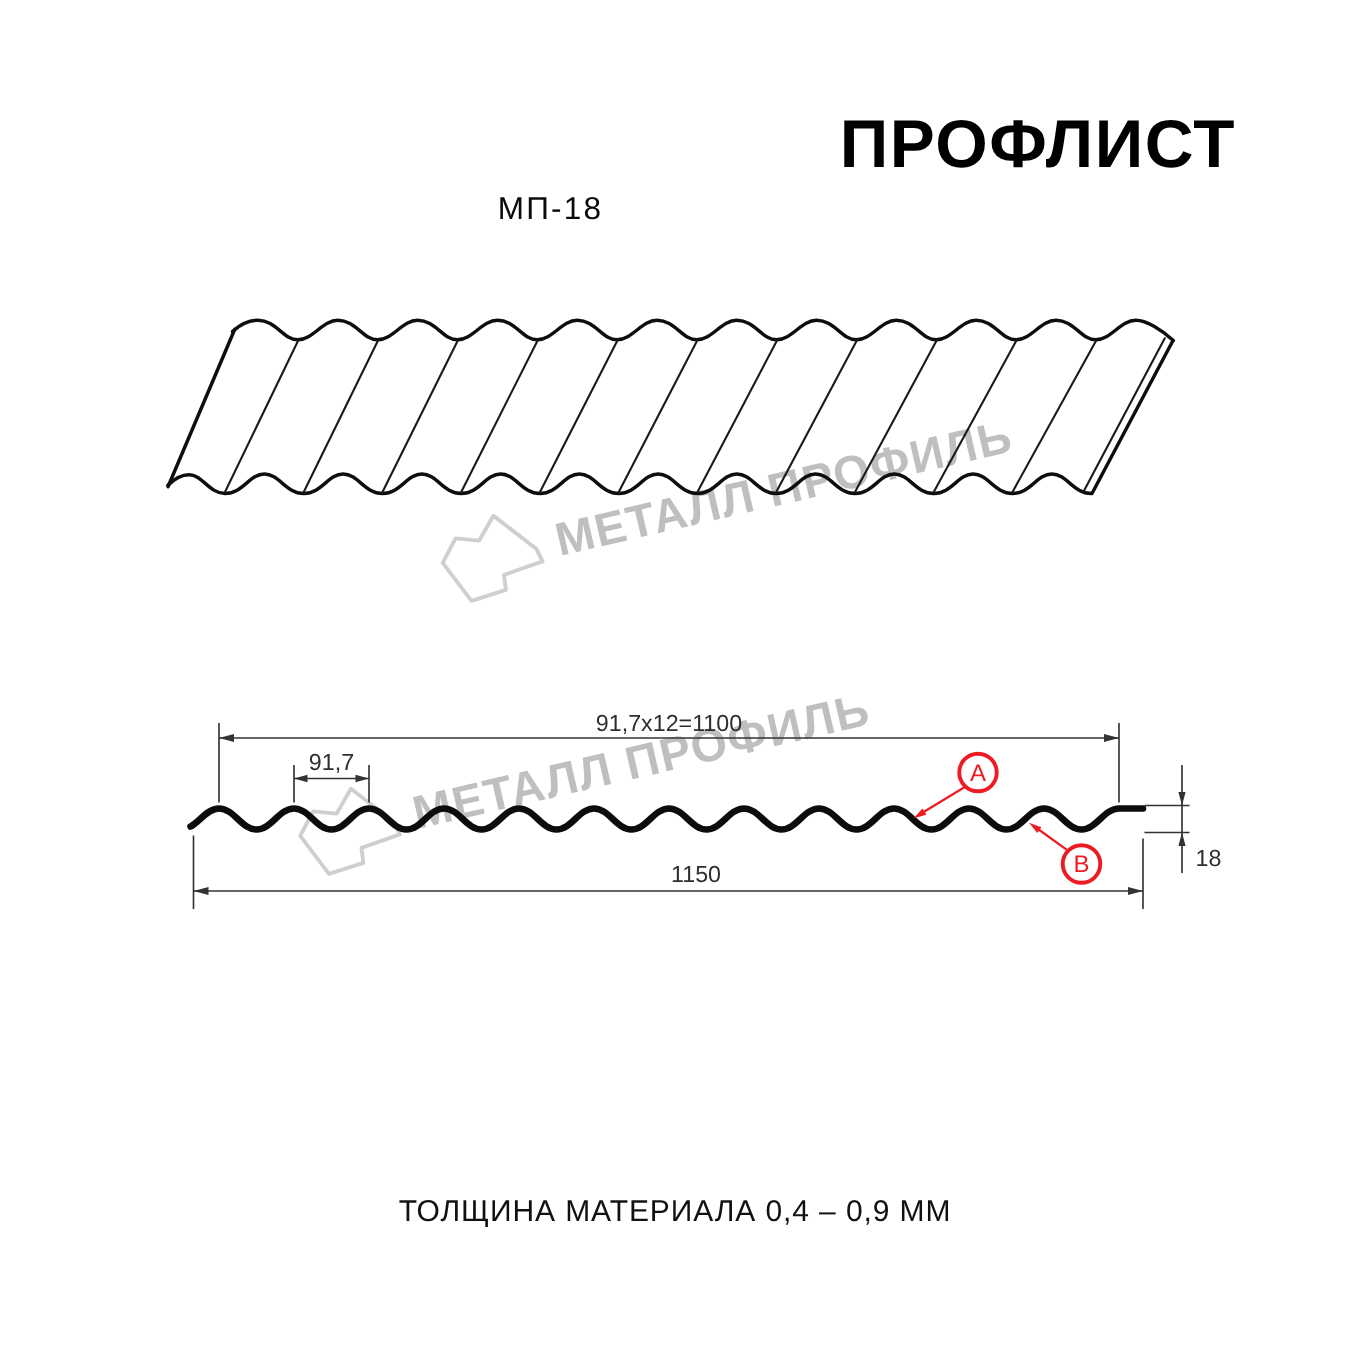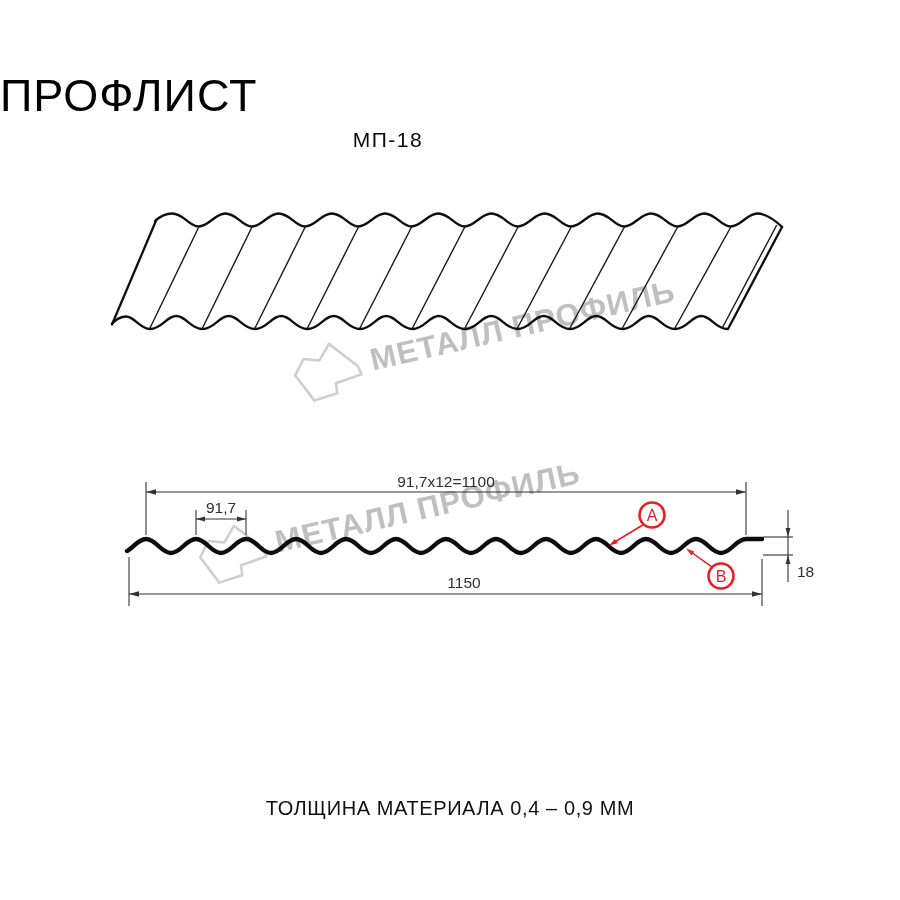--- a/index.html
+++ b/index.html
@@ -1,24 +1,24 @@
 <!DOCTYPE html>
 <html style="--red: #ed1c24; --ink: #333333; --wm-text: #bfbfbf; --wm-logo: #cfcfcf;"><head>
 <meta charset="utf-8">
 <style>
   html,body{margin:0;padding:0;}
   body{width:900px;height:900px;background:#ffffff;overflow:hidden;
        font-family:"Liberation Sans",sans-serif;position:relative;}
   .stage{position:absolute;left:0;top:0;width:900px;height:900px;}
 
   
-  .title{position:absolute;left:0;top:70px;width:824px;text-align:left;
-         font-size:45px;font-weight:400;letter-spacing:1px;color:#000;}
+  .title{position:absolute;left:0;top:70px;width:824px;text-align:right;
+         font-size:45px;font-weight:700;letter-spacing:1px;color:#000;}
   .subtitle{position:absolute;left:0;top:128px;width:734px;text-align:center;
-         font-size:21px;font-weight:400;letter-spacing:1.5px;color:#0a0a0a;padding-left:21px;}
+         font-size:21px;font-weight:400;letter-spacing:1.5px;color:#0a0a0a;}
 
   
   .wm{position:absolute;display:flex;align-items:center;gap:10px;
       transform:rotate(-13deg);transform-origin:35px 28px;z-index:1;
       white-space:nowrap;}
   .wm .wm-text{font-size:31px;font-weight:700;letter-spacing:1px;
       color:var(--wm-text,#bfbfbf);}
   .wm svg{display:block;}
   .wm polygon{fill:none;stroke:var(--wm-logo,#cfcfcf);stroke-width:2.6;
       stroke-linejoin:round;}

